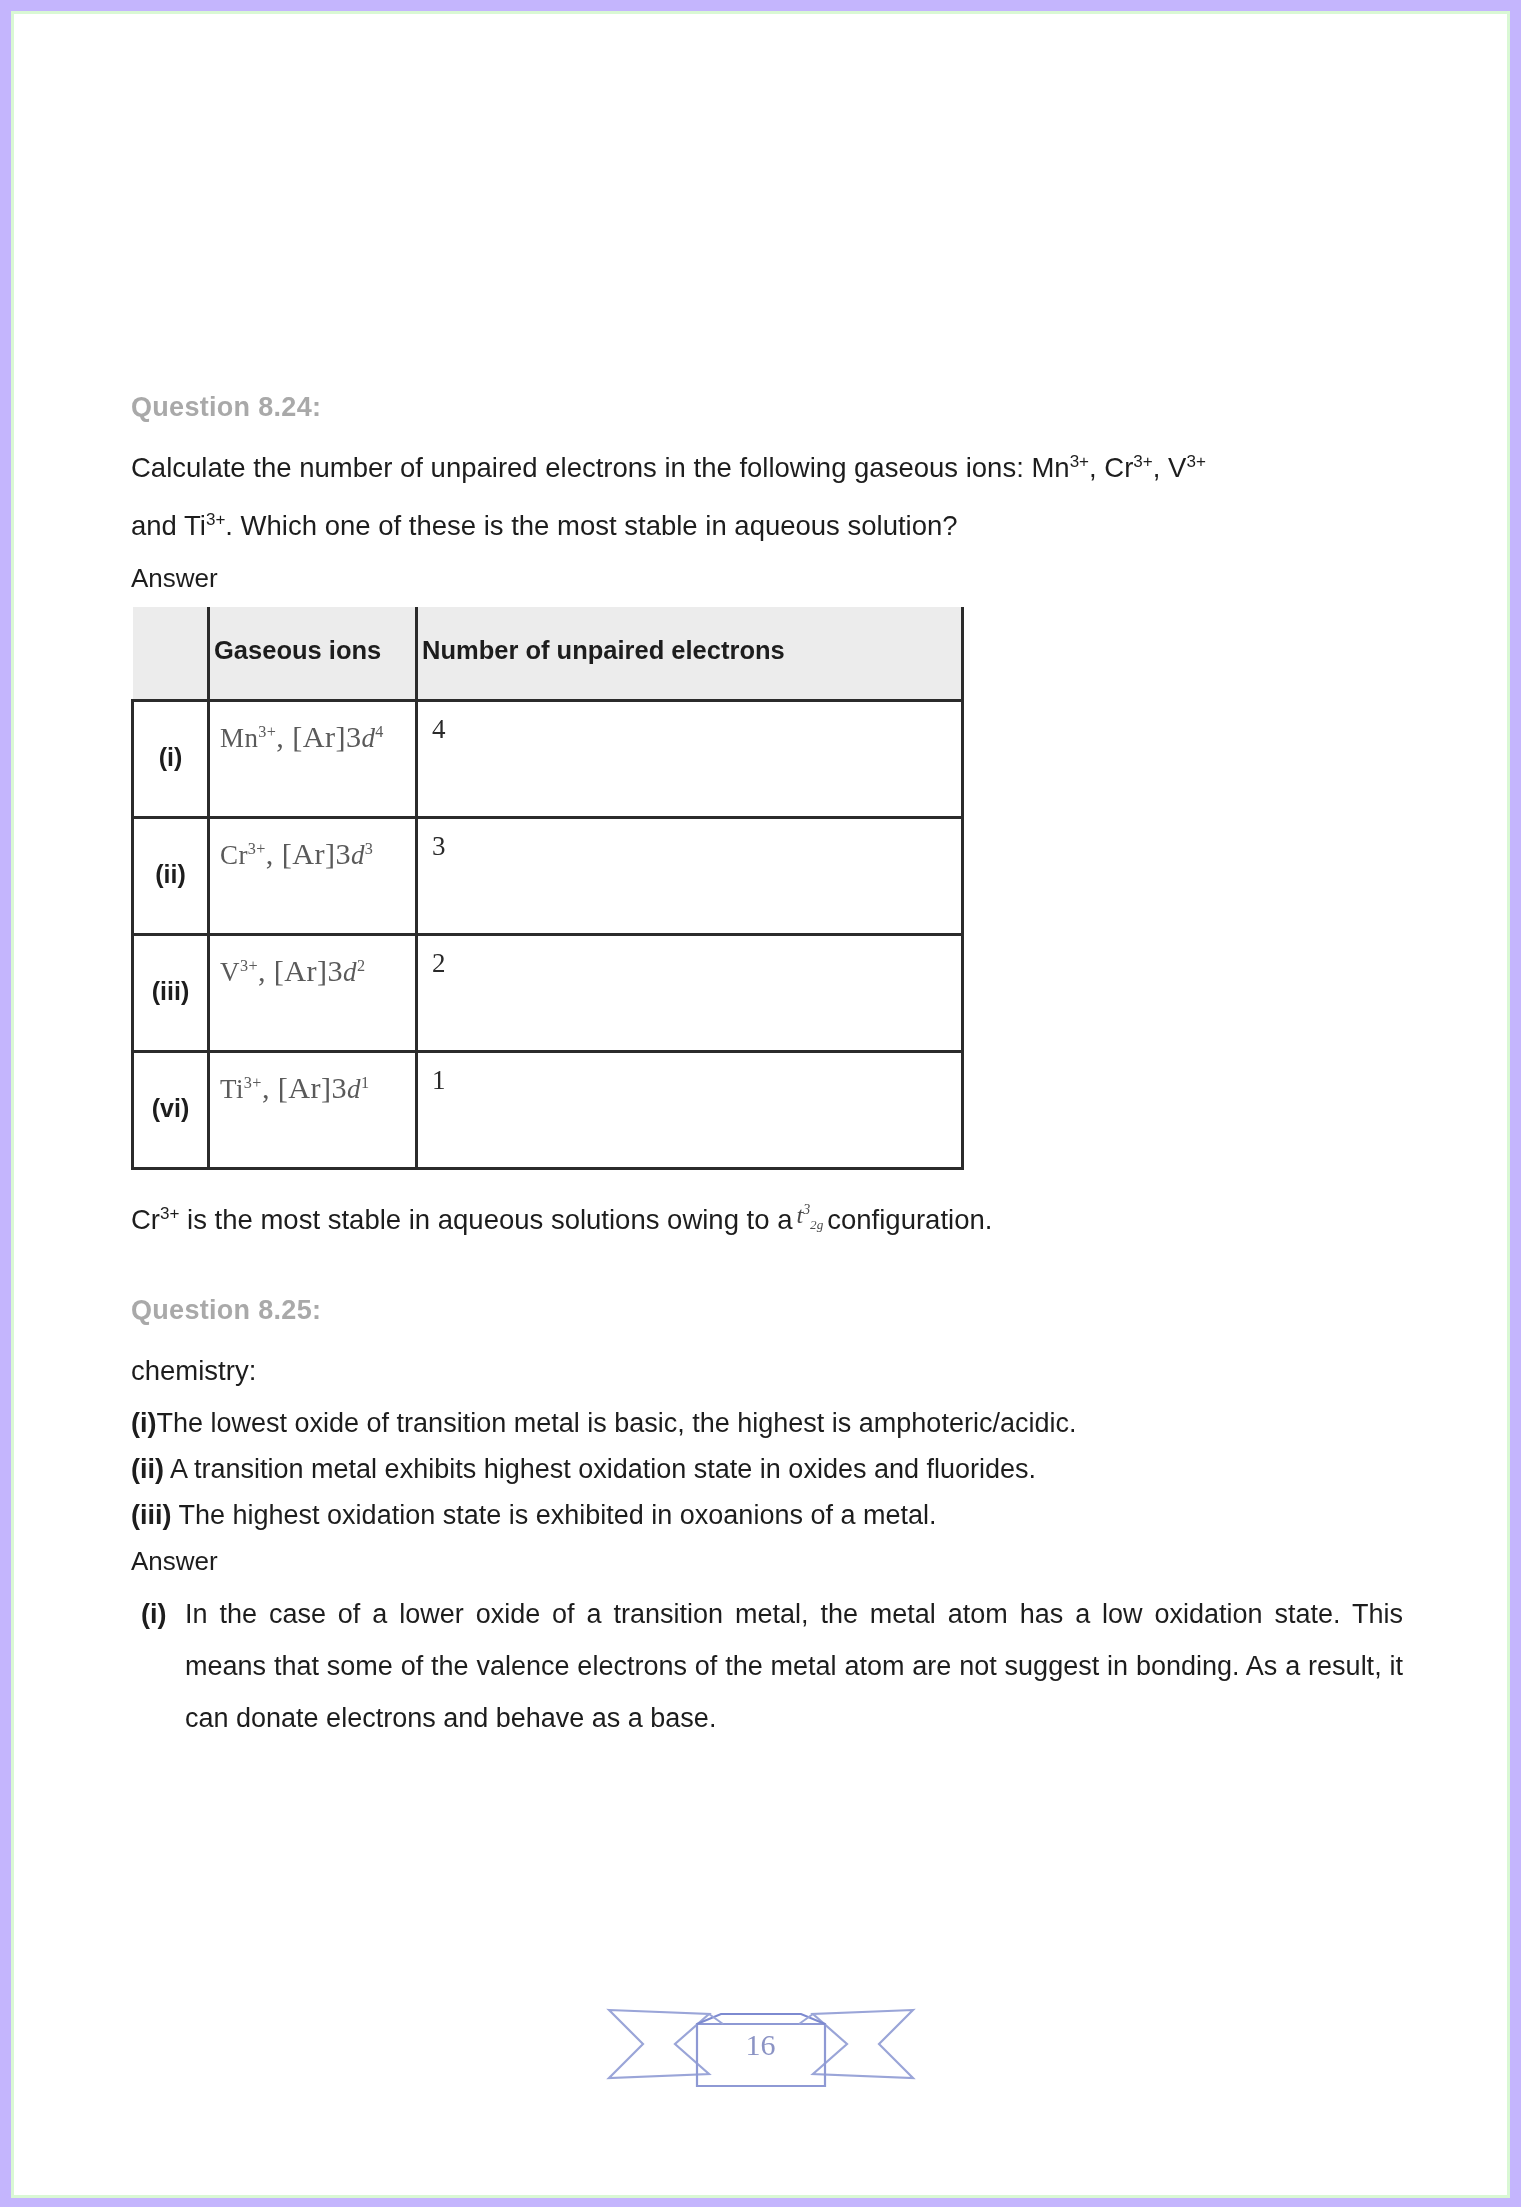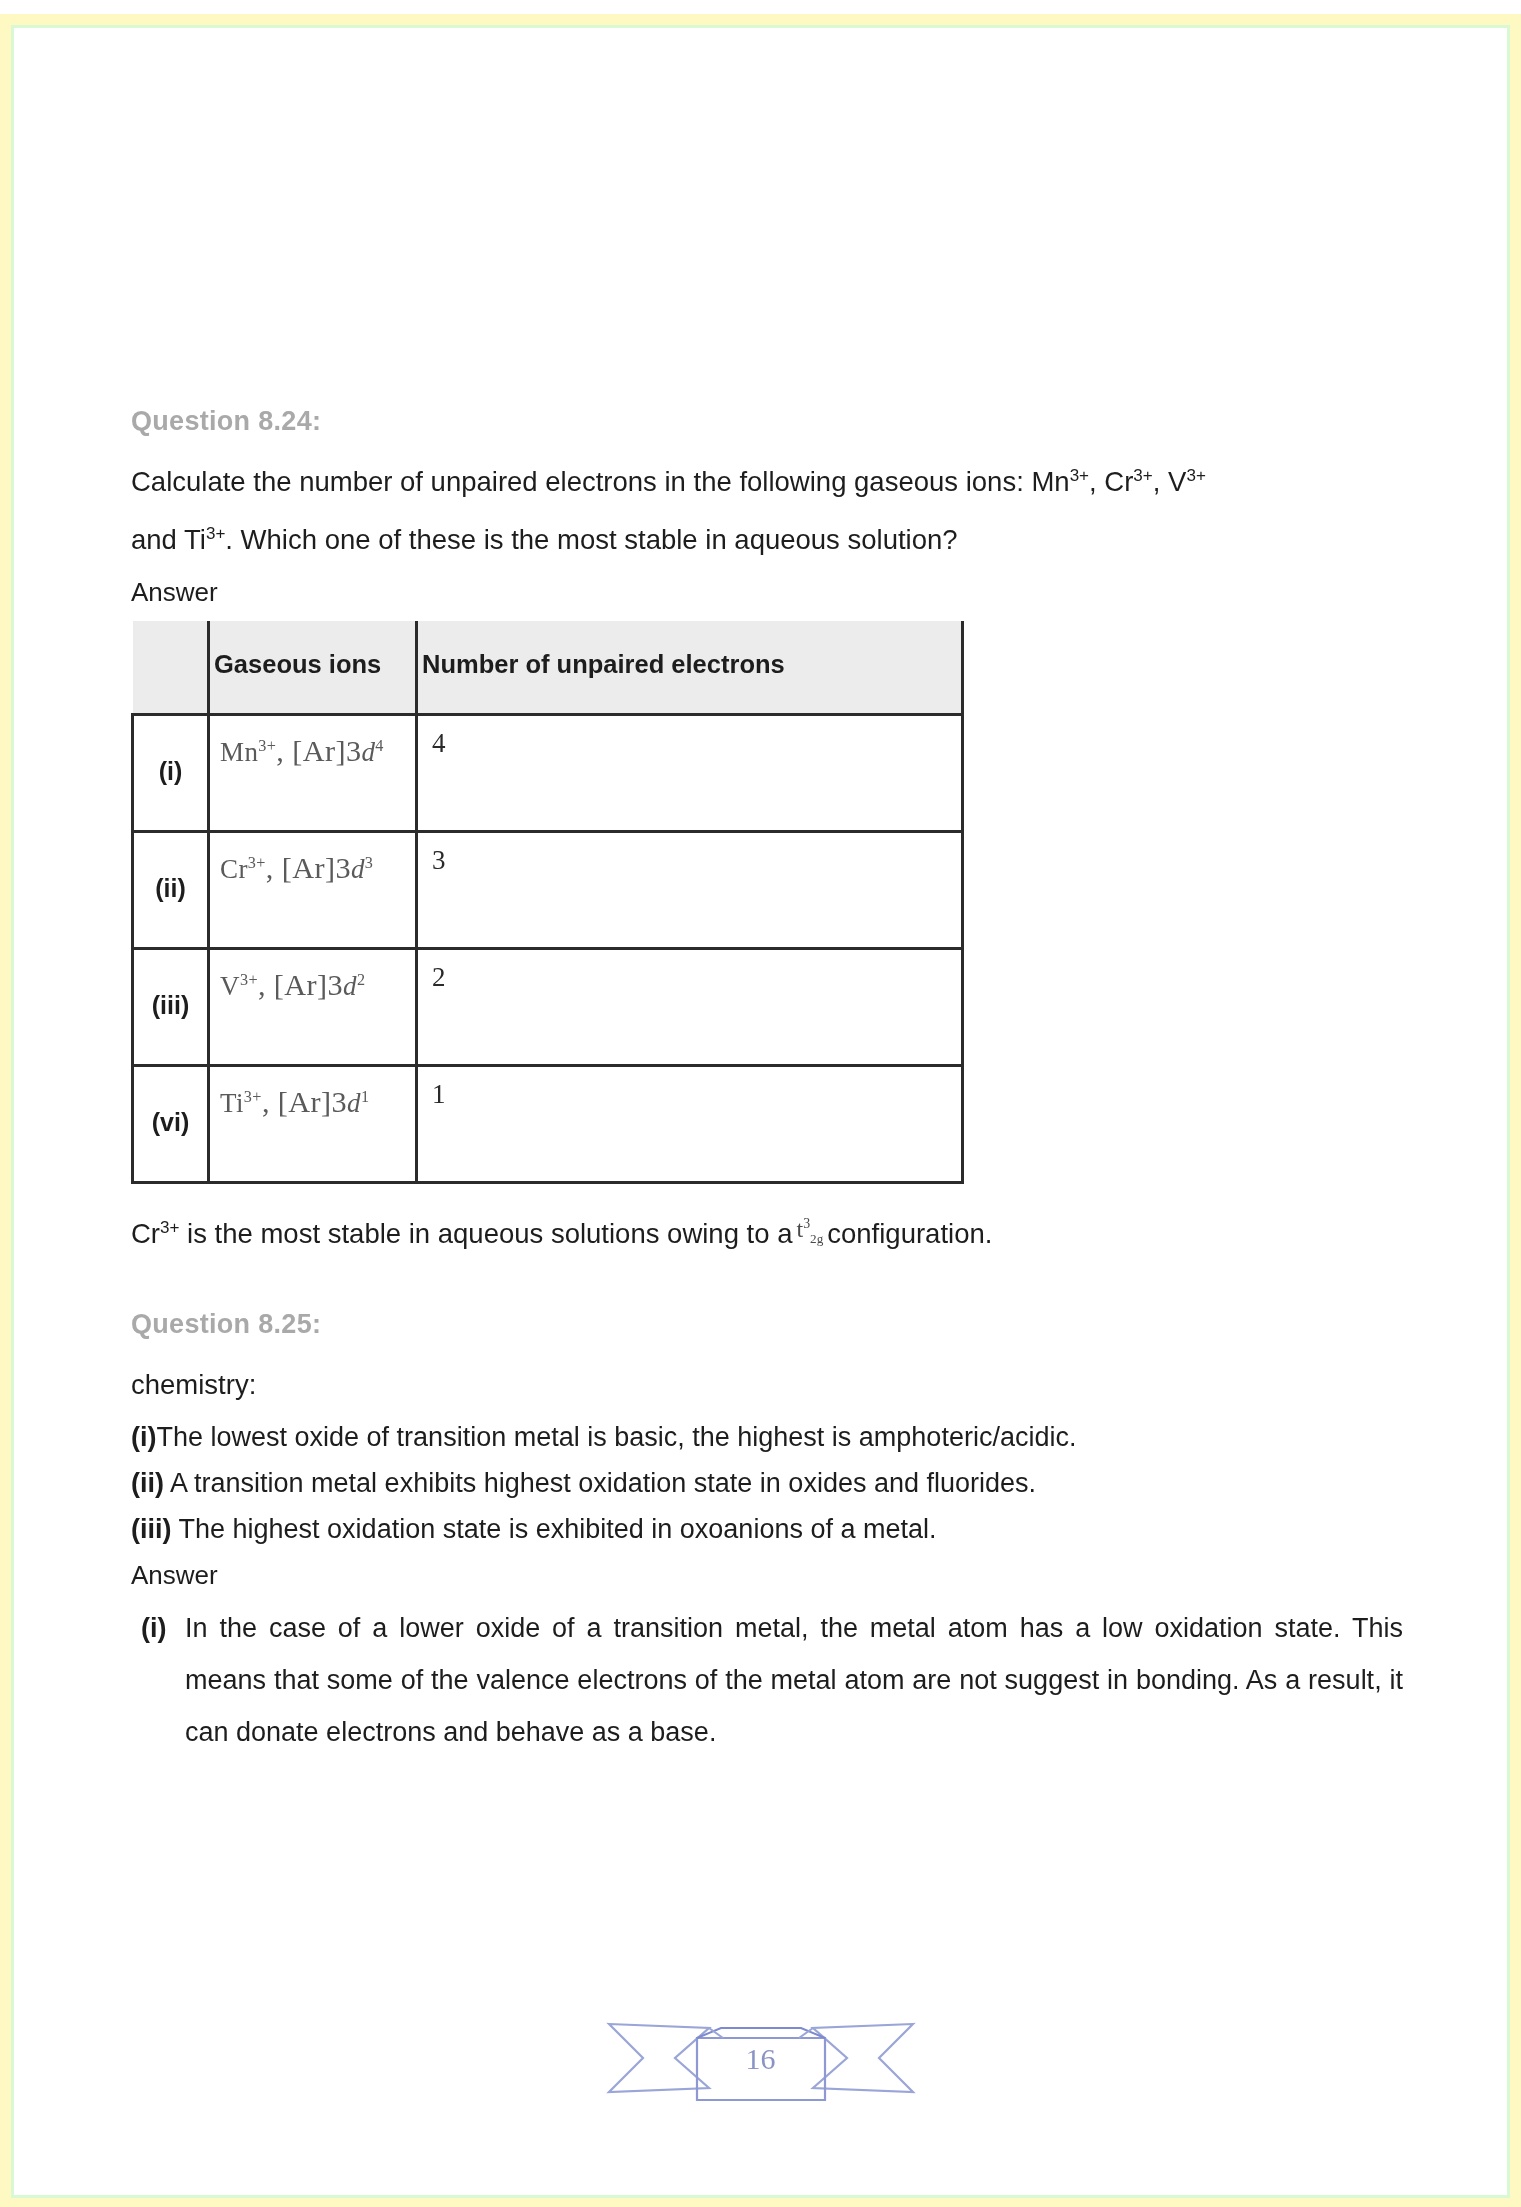--- a/index.html
+++ b/index.html
@@ -12,22 +12,21 @@
     height: 2207px;
     position: relative;
     font-family: "Liberation Sans", sans-serif;
     overflow: hidden;
   }
 
   
   #page-frame {
     position: absolute;
     inset: 0;
-    background: #fef9c3;
-    margin-top: 14px;
+    background: #c4b5fd;
   }
   #page-inner {
     position: absolute;
     left: 11px;
     top: 11px;
     right: 11px;
     bottom: 9px;
     background: #ffffff;
     overflow: hidden;
   }
@@ -147,20 +146,21 @@
   .formula i { font-style: italic; }
   .formula sup {
     font-size: 0.6em;
     vertical-align: super;
     line-height: 0;
   }
 
   
   .t2g {
     font-family: "Liberation Serif", serif;
+    font-style: italic;
     font-size: 24px;
     color: #4a4a4a;
     position: relative;
     display: inline-block;
     vertical-align: 6px;
     margin: 0 4px;
   }
   .t2g sup { font-size: 0.58em; vertical-align: super; line-height: 0; }
   .t2g sub { font-size: 0.55em; vertical-align: sub;  line-height: 0; }
 

